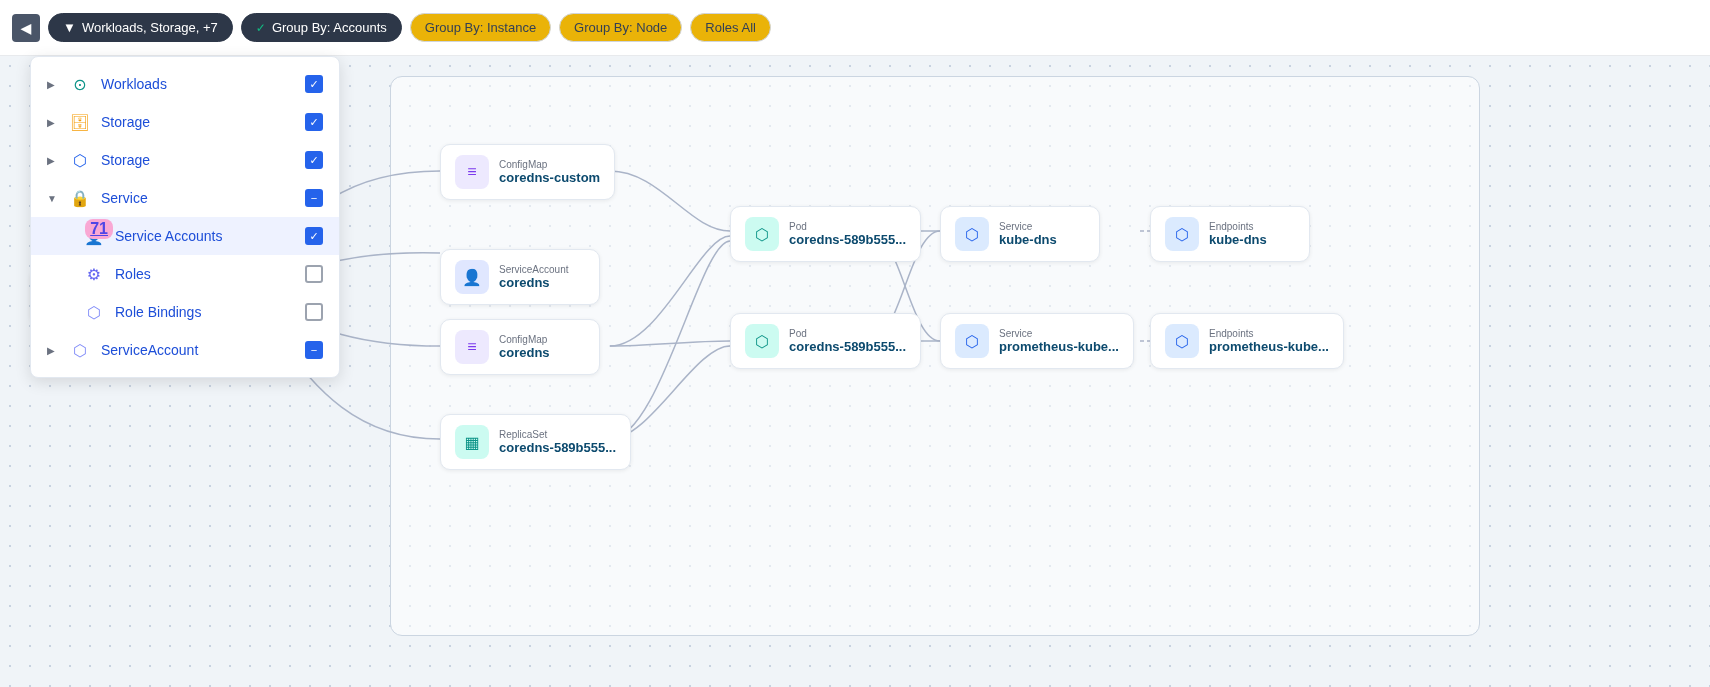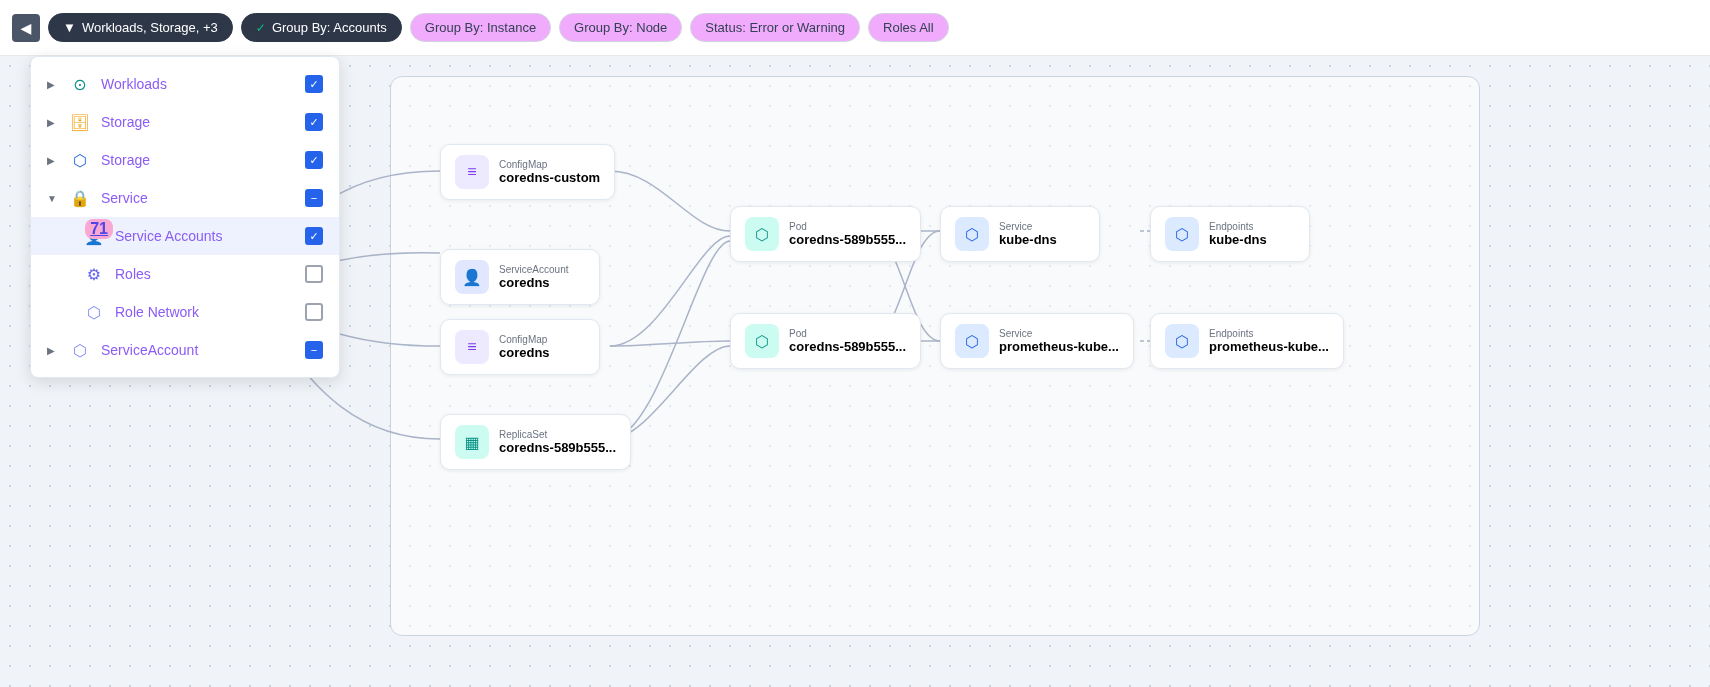--- a/index.html
+++ b/index.html
@@ -37,21 +37,21 @@
       font-size: 14px;
     }
 
     .pill-btn {
       display: flex;
       align-items: center;
       gap: 6px;
       padding: 6px 14px;
       border-radius: 20px;
       border: 1.5px solid #d0d5dd;
-      background: #f0abfc;
+      background: #eab308;
       font-size: 13px;
       cursor: pointer;
       color: #344054;
       font-weight: 500;
       white-space: nowrap;
     }
     .pill-btn.active {
       background: #2d3748;
       color: #fff;
       border-color: #2d3748;
@@ -93,21 +93,21 @@
 
     .sidebar-item .item-icon {
       width: 22px; height: 22px;
       display: flex; align-items: center; justify-content: center;
       font-size: 16px;
     }
 
     .sidebar-item .item-label {
       flex: 1;
       font-size: 14px;
-      color: #8b5cf6;
+      color: #1d4ed8;
       font-weight: 400;
     }
 
     .sidebar-item .badge {
       font-size: 16px;
       background: #f9a8d4;
       color: #4f46e5;
       border-radius: 8px;
       padding: 1px 5px;
       font-weight: 600;
@@ -171,21 +171,21 @@
     .node-icon.blue { background: #dbeafe; color: #2563eb; }
     .node-icon.indigo { background: #e0e7ff; color: #4338ca; }
 
     .graph-node .node-info .node-type {
       font-size: 10px;
       color: #6b7280;
       font-weight: 400;
     }
     .graph-node .node-info .node-name {
       font-size: 13px;
-      color: #000000;
+      color: #0c4a6e;
       font-weight: 600;
     }
 
     
     .namespace-box {
       position: absolute;
       border: 1.5px solid #cbd5e1;
       border-radius: 12px;
       background: rgba(255,255,255,0.5);
     }
@@ -198,36 +198,33 @@
       pointer-events: none;
     }
   </style>
 </head>
 <body>
 
 <div class="toolbar">
   <button class="collapse-btn">◀</button>
   <button class="pill-btn active">
     <span>▼</span>
-    <span>Workloads, Storage, +3</span>
+    <span>Workloads, Storage, +7</span>
   </button>
   <button class="pill-btn active">
     <span class="check-icon">✓</span>
     <span>Group By: Accounts</span>
   </button>
   <button class="pill-btn">
     <span>Group By: Instance</span>
   </button>
   <button class="pill-btn">
     <span>Group By: Node</span>
   </button>
   <button class="pill-btn">
-    <span>Status: Error or Warning</span>
-  </button>
-  <button class="pill-btn">
     <span>Roles All</span>
   </button>
 </div>
 
 <div class="graph-canvas">
 
   <div class="namespace-box" style="left: 390px; top: 20px; width: 1090px; height: 560px;"></div>
 
   <svg class="connections-svg">
 
@@ -395,21 +392,21 @@
   <div class="sidebar-item sidebar-sub">
     <span class="chevron" style="opacity:0;">▶</span>
     <span class="item-icon" style="color:#6366f1;">⚙</span>
     <span class="item-label">Roles</span>
     <div class="checkbox"></div>
   </div>
 
   <div class="sidebar-item sidebar-sub">
     <span class="chevron" style="opacity:0;">▶</span>
     <span class="item-icon" style="color:#818cf8;">⬡</span>
-    <span class="item-label">Role Network</span>
+    <span class="item-label">Role Bindings</span>
     <div class="checkbox"></div>
   </div>
 
   <div class="sidebar-item">
     <span class="chevron">▶</span>
     <span class="item-icon" style="color:#818cf8;">⬡</span>
     <span class="item-label">ServiceAccount</span>
     <div class="checkbox indeterminate">−</div>
   </div>
 

